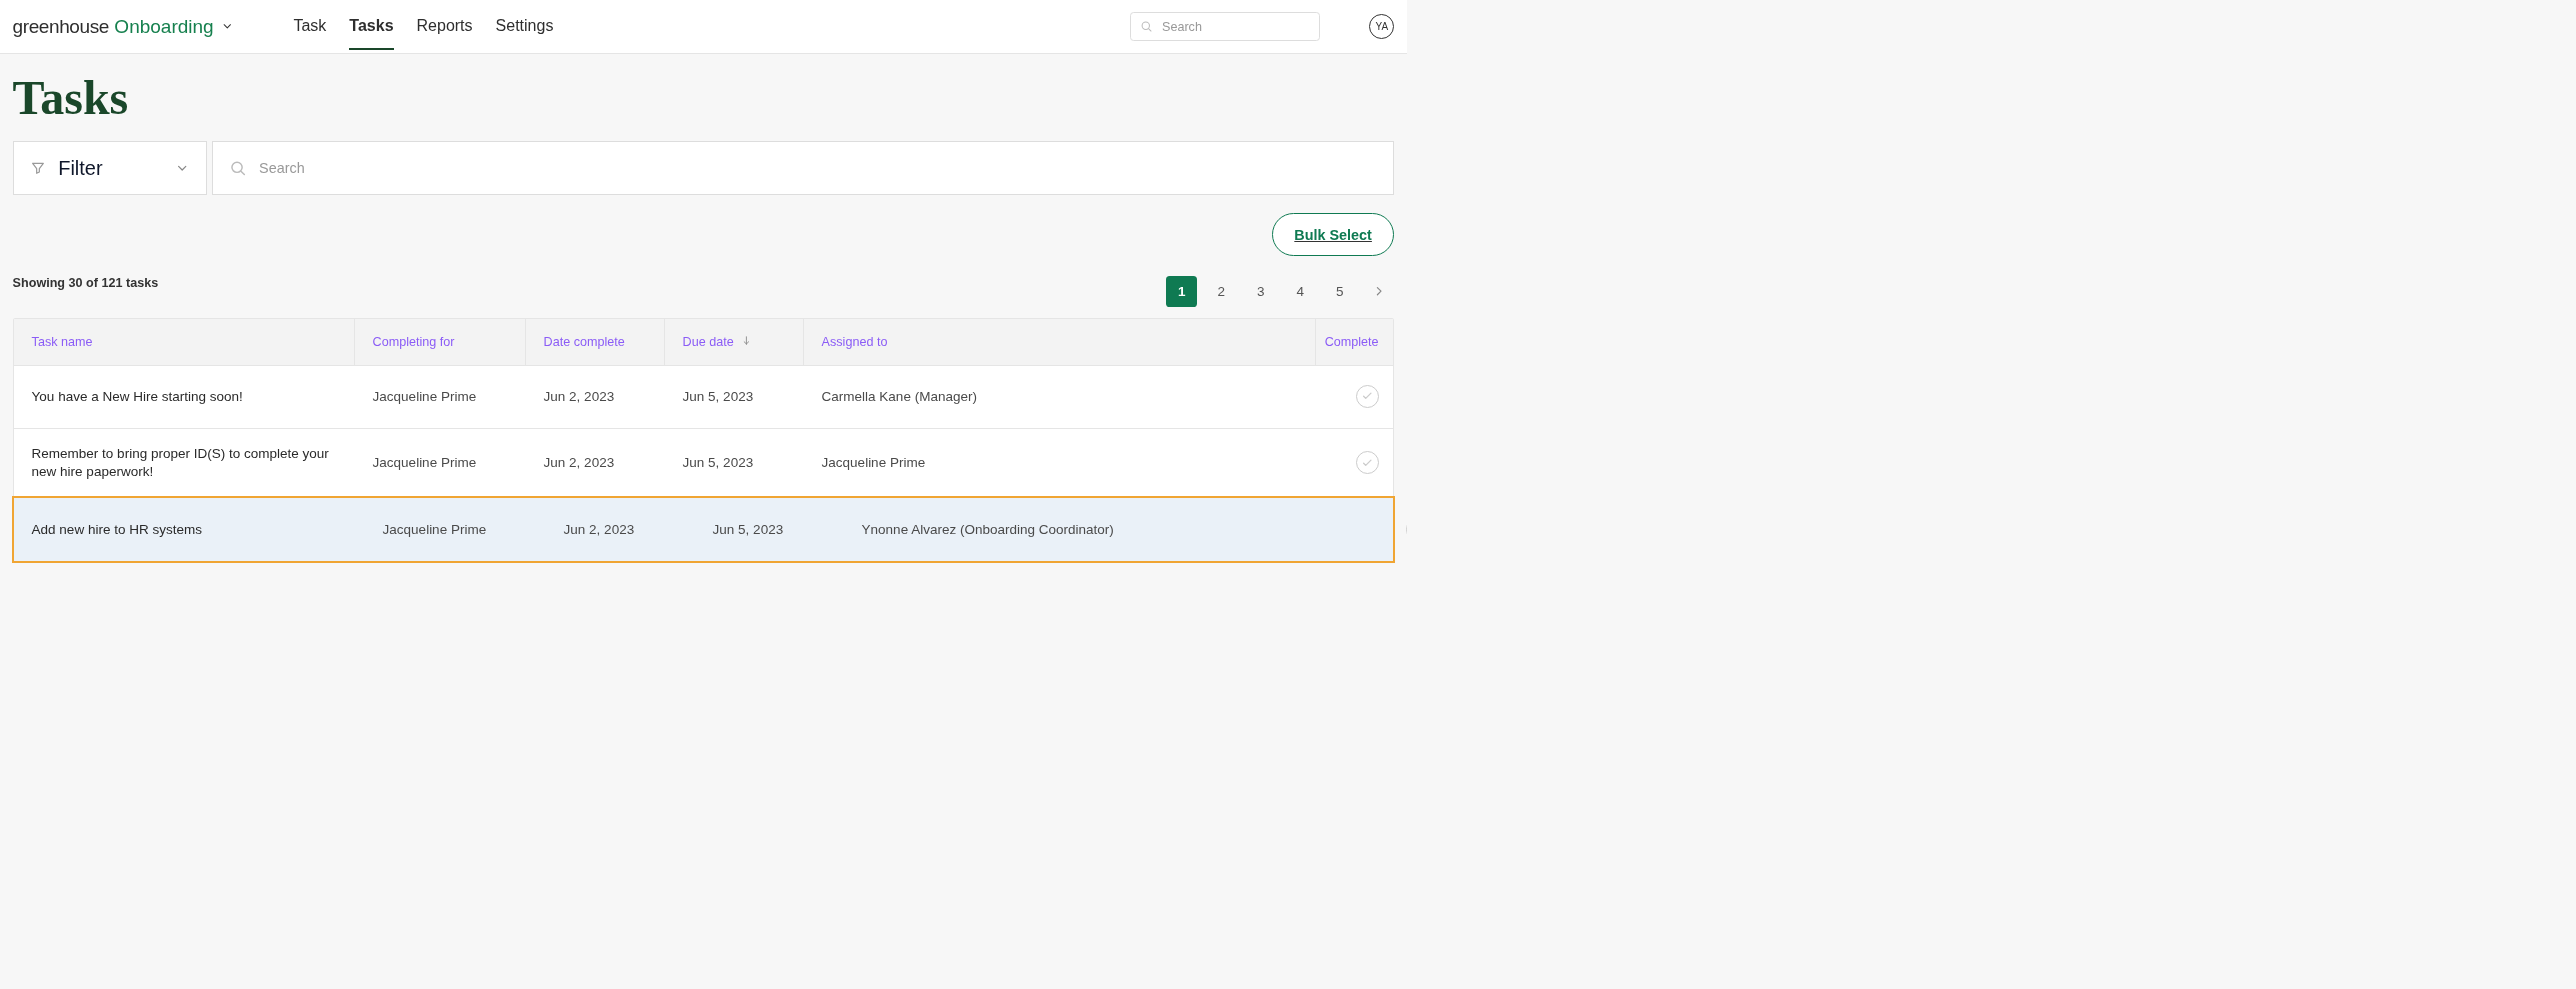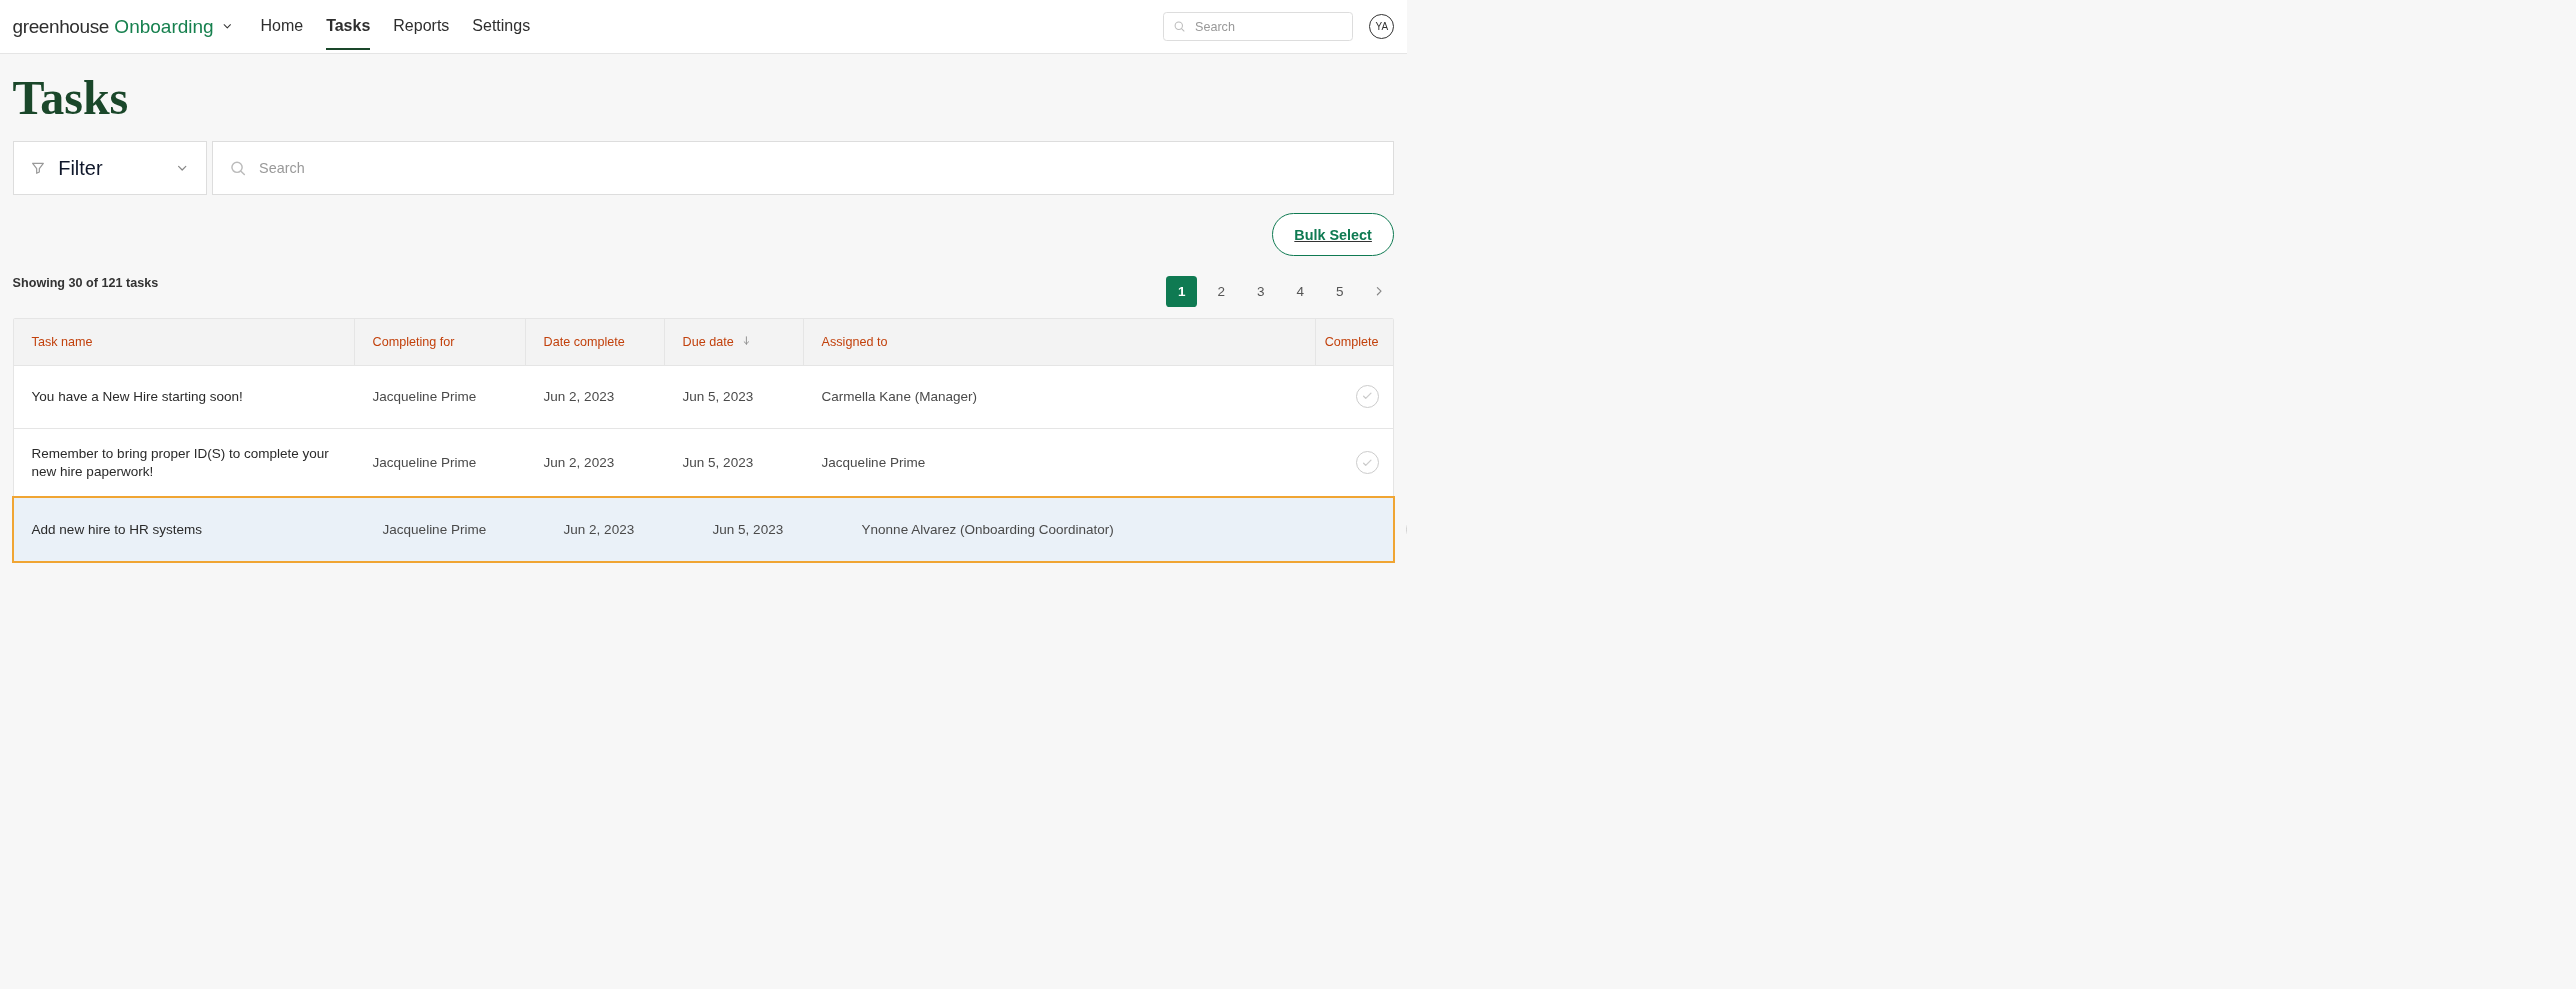--- a/index.html
+++ b/index.html
@@ -11,20 +11,21 @@
   }
 
   
   .topbar {
     background: #fff;
     border-bottom: 0.9px solid #e5e5e5;
     height: 54px;
     display: flex;
     align-items: center;
     padding: 0 12.6px;
+    gap: 33px;
   }
   .brand {
     display: flex;
     align-items: baseline;
     font-size: 19px;
     margin-right: 27px;
     cursor: pointer;
   }
   .brand .gh { color: #2e2e2e; letter-spacing: -0.4px; }
   .brand .ob { color: #16804e; margin-left: 5.4px; }
@@ -153,21 +154,21 @@
   .table { background:#fff; border:0.9px solid #e5e5e5; border-radius:1.8px; }
   .thead {
     display: grid;
     grid-template-columns: 341px 171px 139px 139px 512px 81px;
     background: #f3f3f3;
     border-bottom: 0.9px solid #e5e5e5;
   }
   .th {
     padding: 16px 18px;
     font-size: 12.6px;
-    color: #c2410c;
+    color: #8b5cf6;
     border-right: 0.9px solid #e5e5e5;
     display: flex;
     align-items: center;
     gap: 7.2px;
   }
   .th:last-child { border-right: none; justify-content: flex-end; }
   .trow {
     display: grid;
     grid-template-columns: 341px 171px 139px 139px 512px 81px;
     border-bottom: 0.9px solid #e5e5e5;
@@ -205,21 +206,21 @@
     <span class="gh">greenhouse</span>
     <span class="ob">Onboarding</span>
     <span class="caret">
       <svg width="12.6" height="12.6" viewBox="0 0 24 24" fill="none">
           <path d="M6 9l6 6 6-6" stroke="#333" stroke-width="2" stroke-linecap="round" stroke-linejoin="round"></path>
         </svg>
     </span>
   </div>
 
   <div class="nav">
-    <div class="nav-item">Home</div>
+    <div class="nav-item">Task</div>
     <div class="nav-item active">Tasks</div>
     <div class="nav-item">Reports</div>
     <div class="nav-item">Settings</div>
   </div>
 
   <div class="topbar-spacer"></div>
 
   <div class="search-box">
     <svg width="12.6" height="12.6" viewBox="0 0 24 24" fill="none">
         <circle cx="11" cy="11" r="7" stroke="#bbb" stroke-width="2"></circle>

